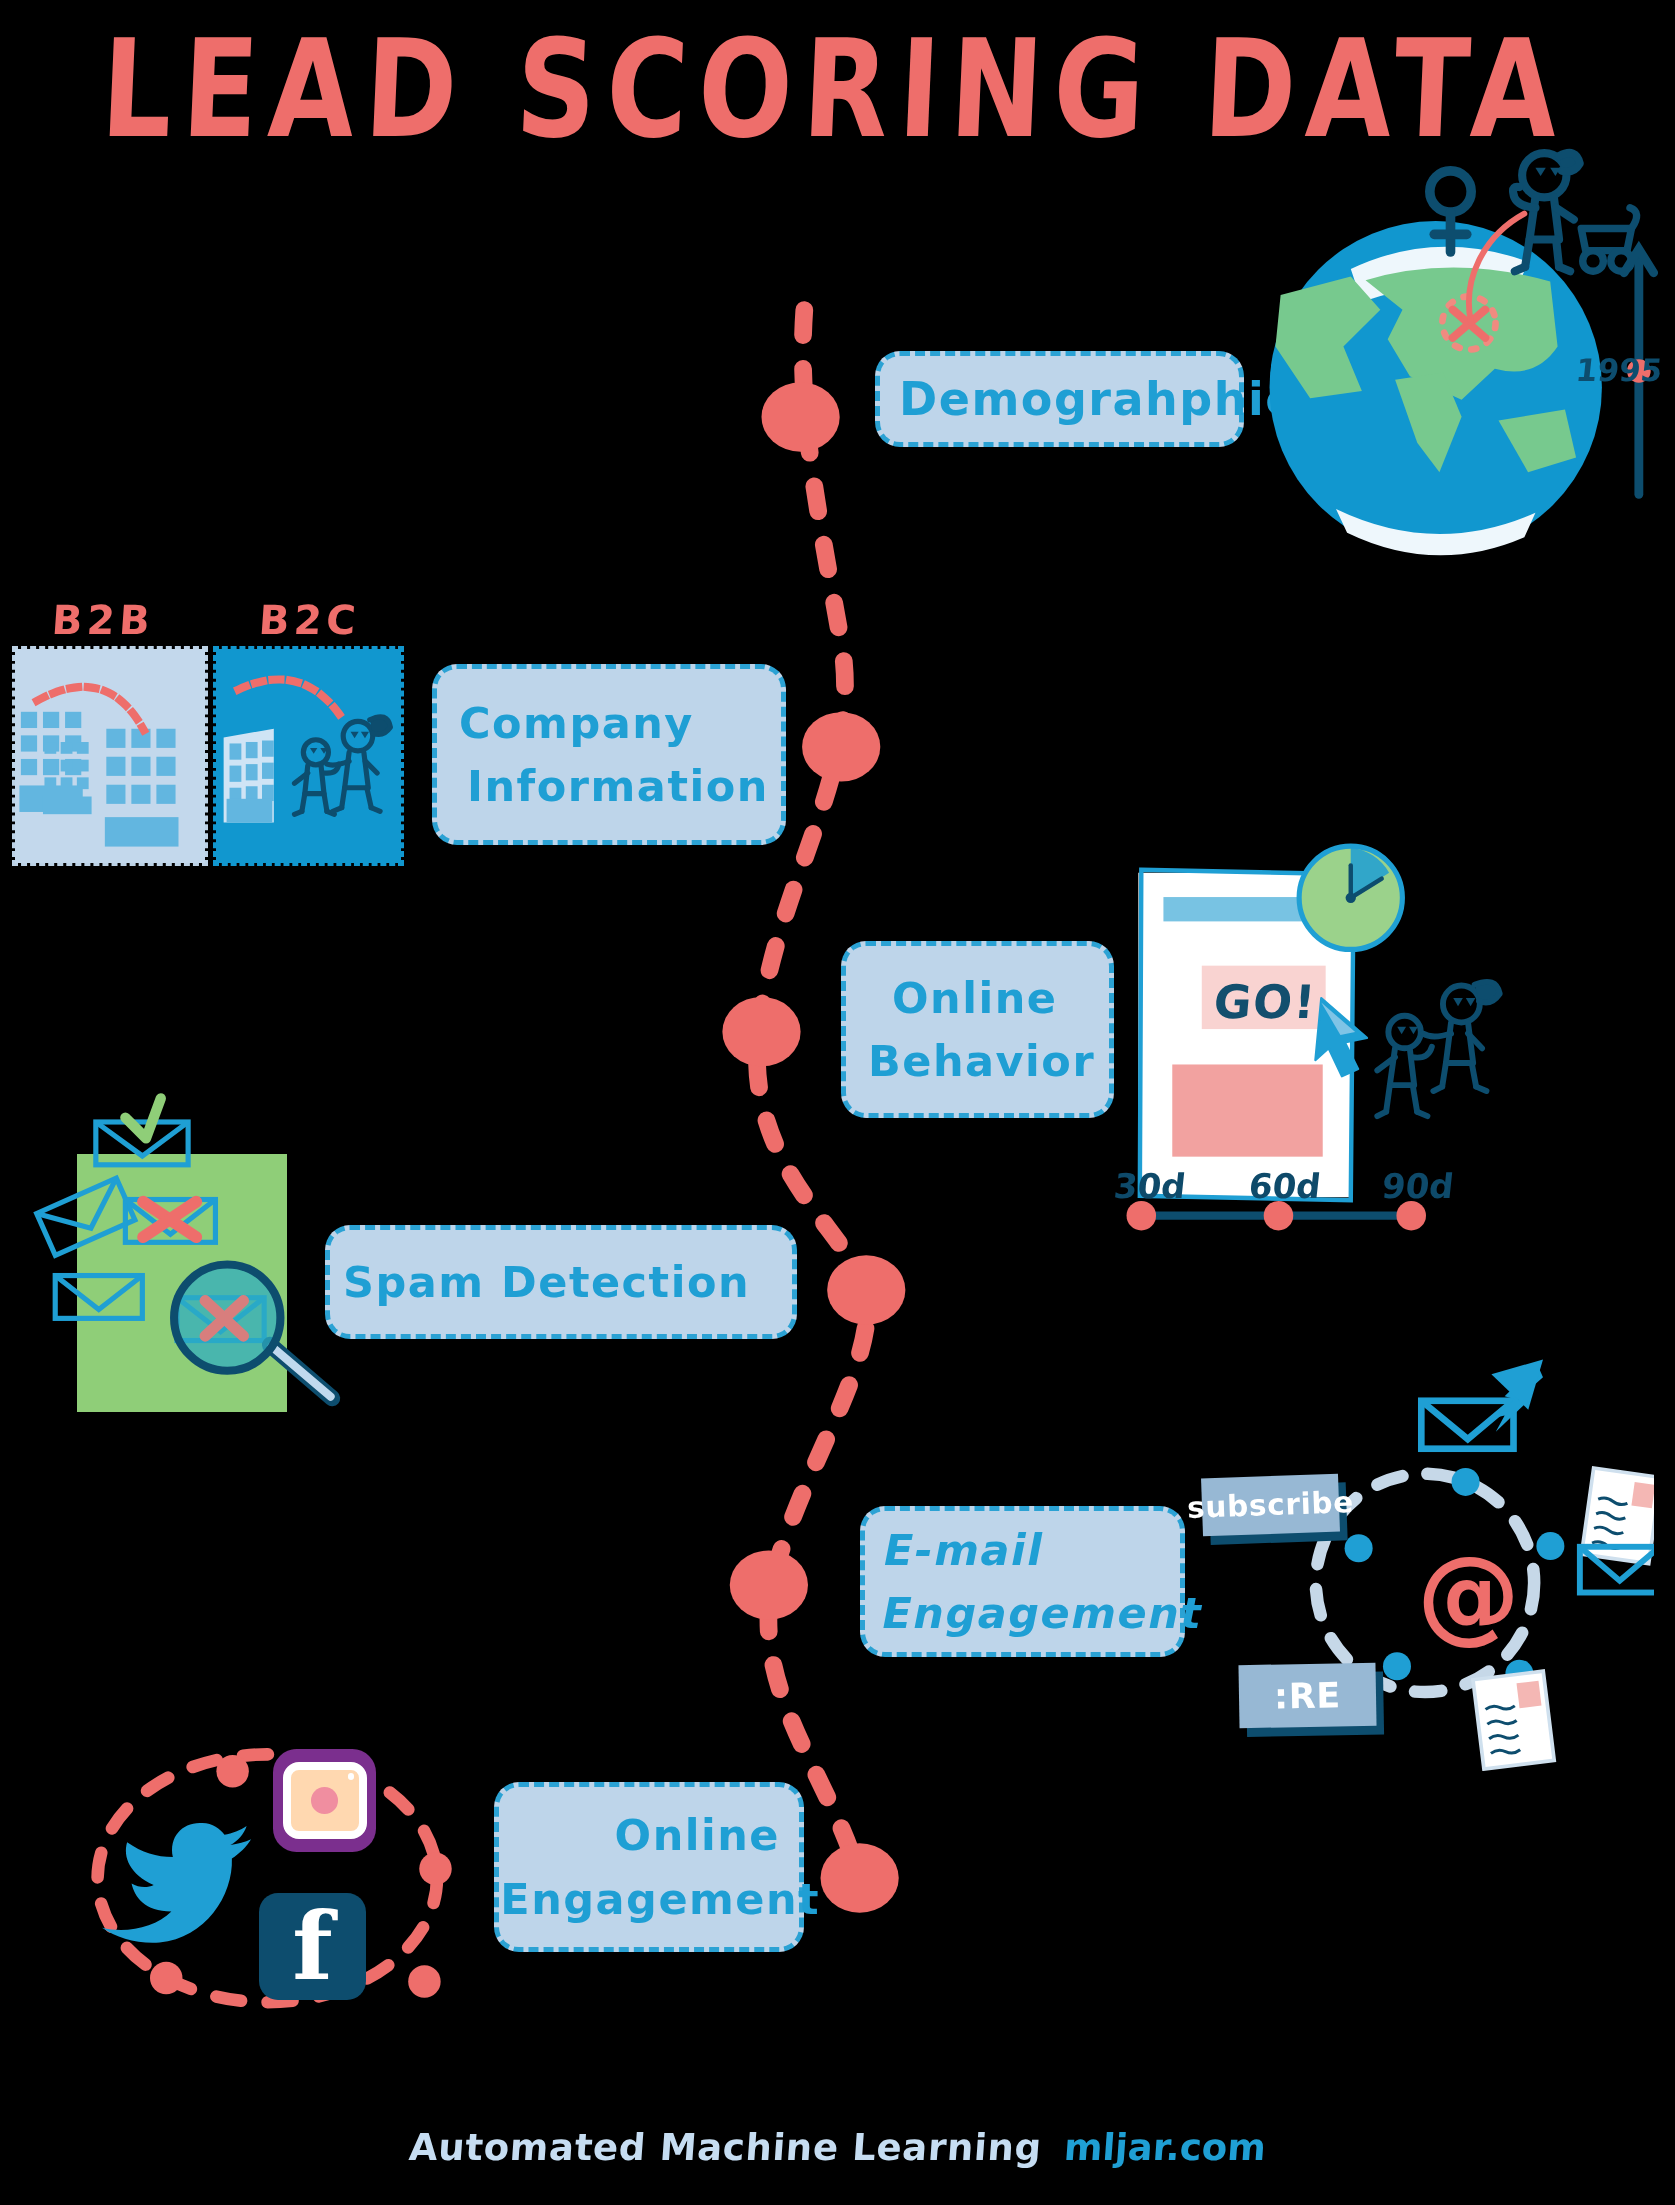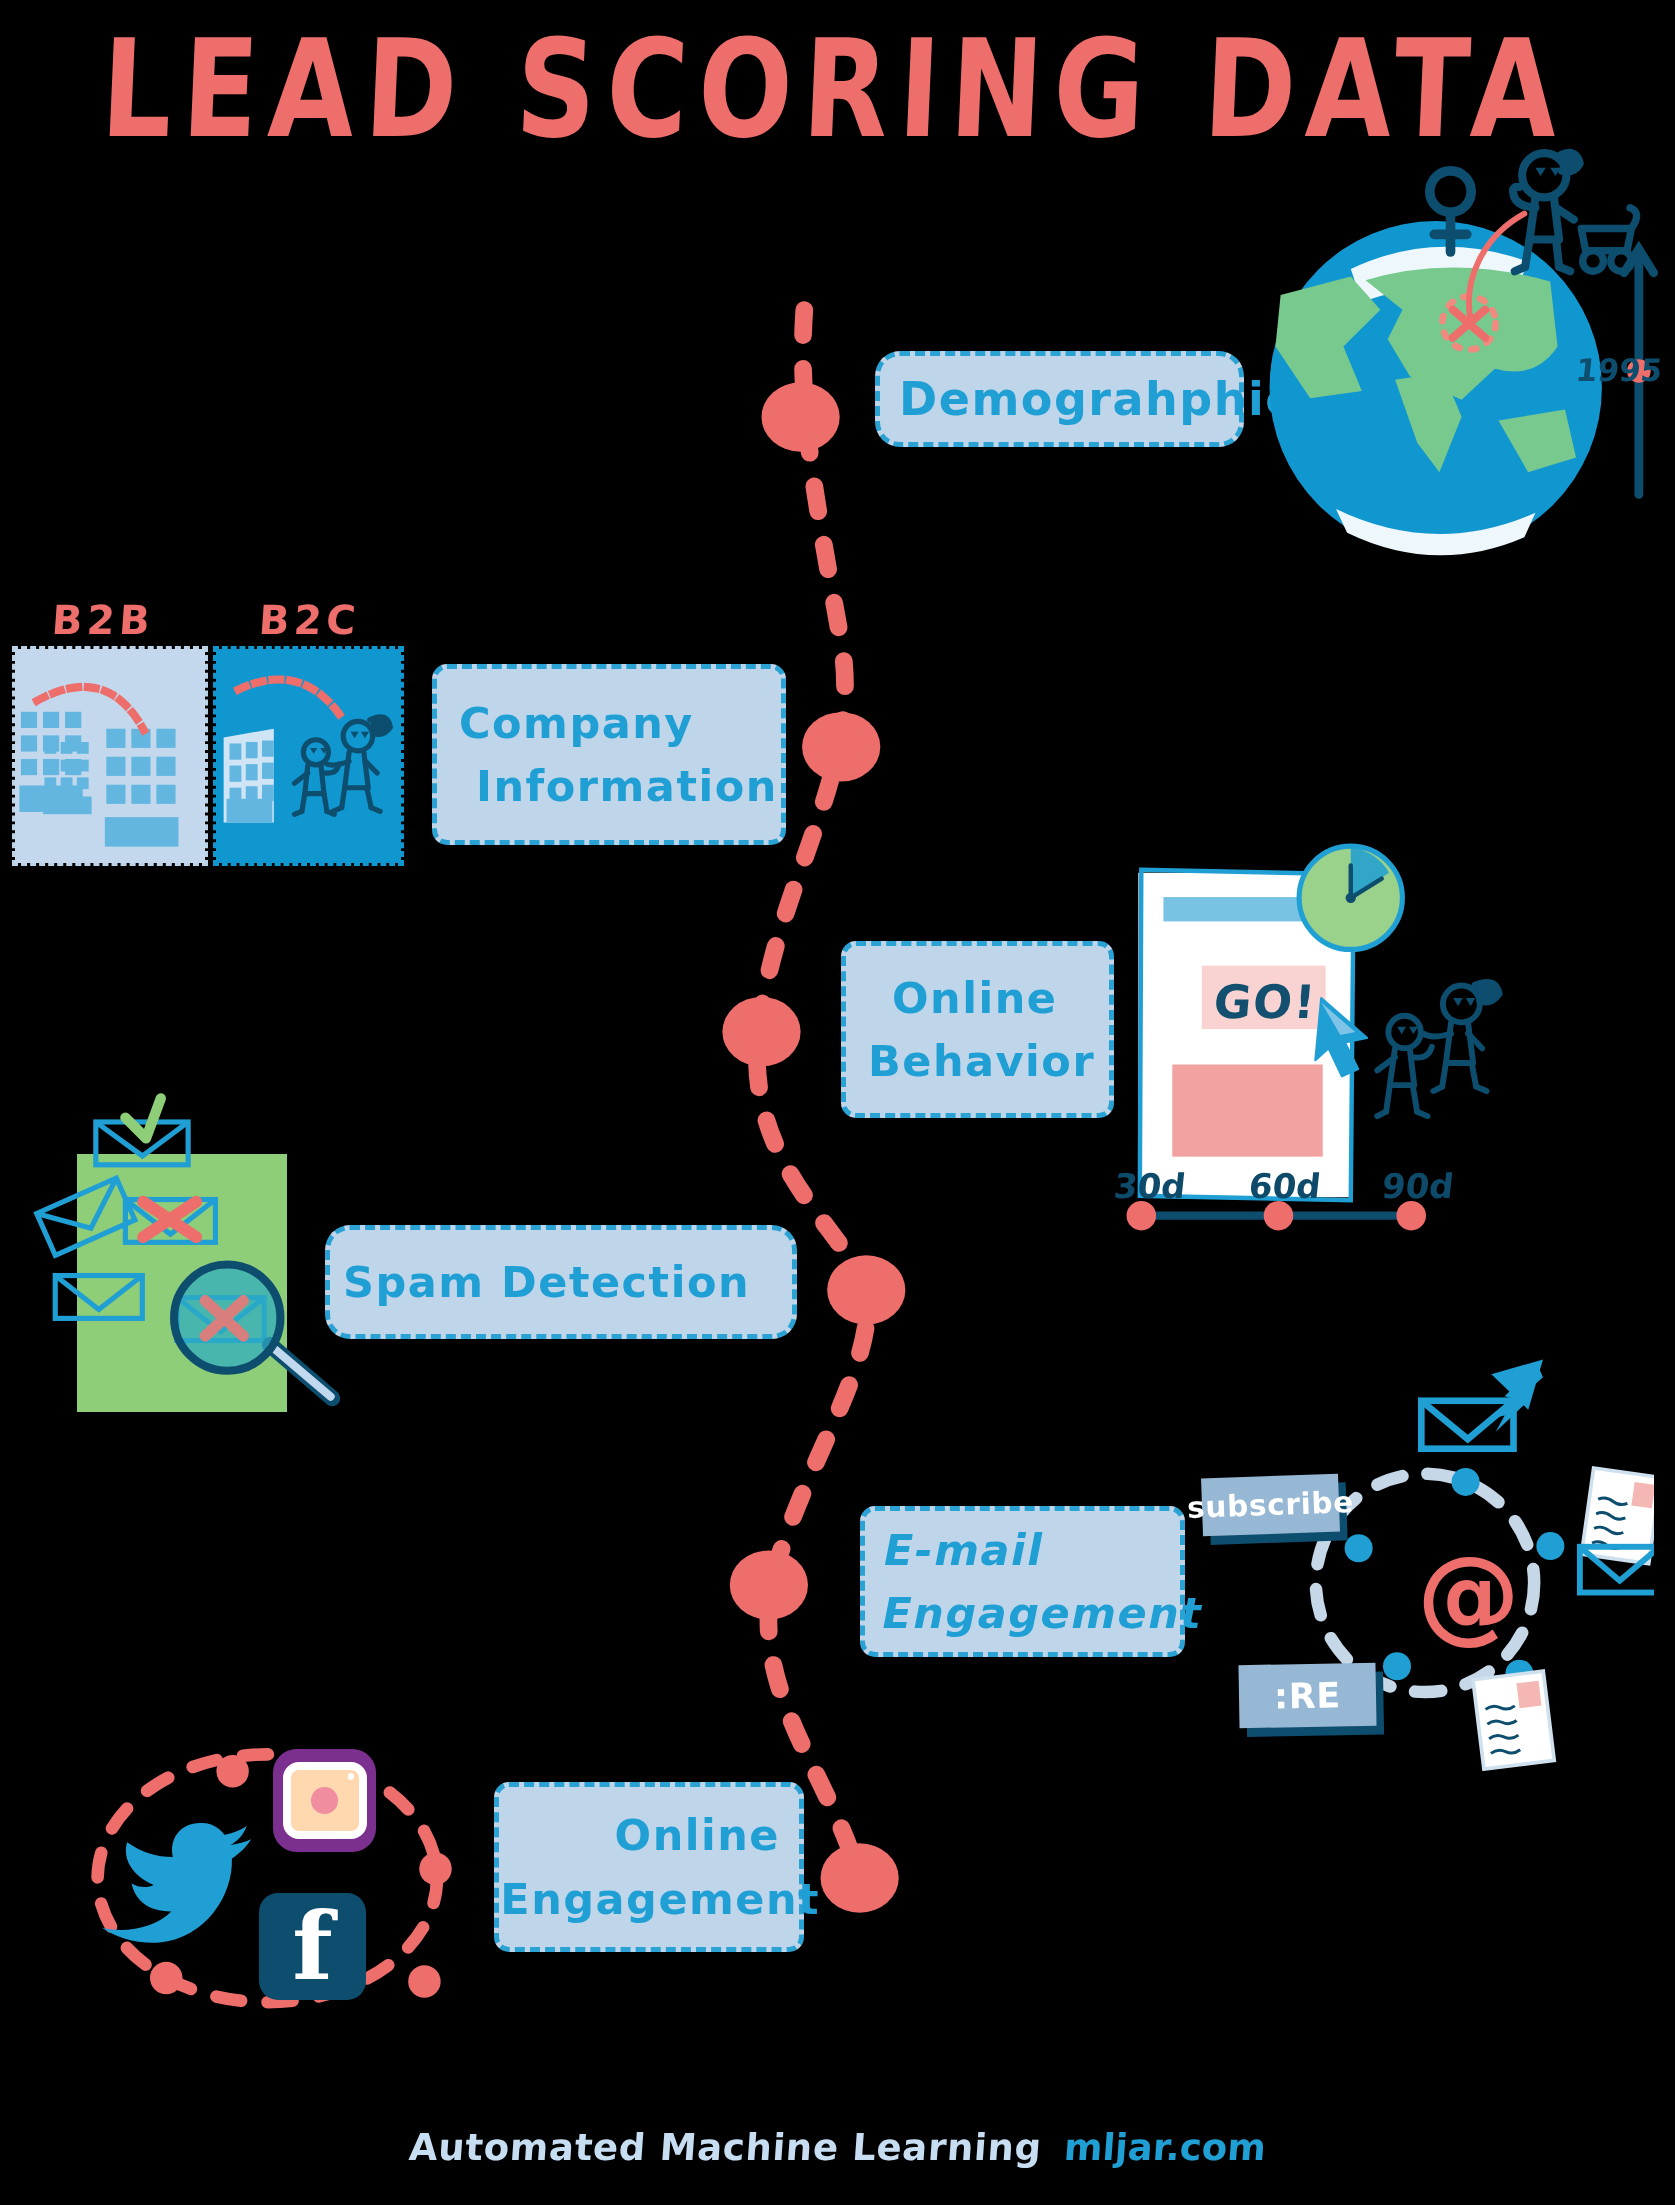--- a/index.html
+++ b/index.html
@@ -32,39 +32,39 @@
     border:5.2px dashed #2ba2d4;
     border-radius:25px;
     color:#1f9fd4;
     font-family:"DejaVu Sans", sans-serif;
     font-weight:700;
     display:flex;align-items:center;
     box-sizing:border-box;
     letter-spacing:1.5px;
   }
   .chip span{display:block;width:100%;}
-  .chip.two-line{flex-direction:column;align-items:flex-start;justify-content:center;border-radius:15px;}
+  .chip.two-line{flex-direction:column;align-items:flex-start;justify-content:center;}
   .chip .l1,.chip .l2{display:block;white-space:nowrap;}
 
   #chip-demographic{left:875px;top:351px;width:369px;height:96px;
      font-size:46px;padding:0 19px;}
   #chip-company{left:432px;top:664px;width:354px;height:181px;
      font-size:43px;padding:8.9px 22px;line-height:1.45;}
   #chip-online{left:841px;top:941px;width:273px;height:177px;
      font-size:43px;padding:8.9px 22px;line-height:1.45;}
   #chip-spam{left:325px;top:1225px;width:472px;height:114px;
      font-size:43px;padding:0 13px;}
   #chip-email{left:860px;top:1506px;width:325px;height:151px;
      font-size:43px;padding:7.4px 19px;line-height:1.45;font-style:italic;}
   #chip-social{left:494px;top:1782px;width:310px;height:170px;
      font-size:43px;padding:7.4px 19px;line-height:1.5;}
   #chip-social .l1{text-align:right;}
   #chip-social .l2{margin-left:-17.7px;}
   #chip-email .l2{margin-left:-1.5px;}
-  #chip-company .l2{margin-left:17px;text-align:center;}
+  #chip-company .l2{margin-left:8px;text-align:center;}
   #chip-online .l1{margin-left:24px;}
 
   
   #globe-wrap{left:1240px;top:125px;width:421px;height:458px;}
   .b2-label{
     color:#ee6e6b;font-weight:700;font-size:40px;
     font-family:"DejaVu Sans", sans-serif;letter-spacing:4.4px;
     transform:skewX(-4deg);
   }
 

